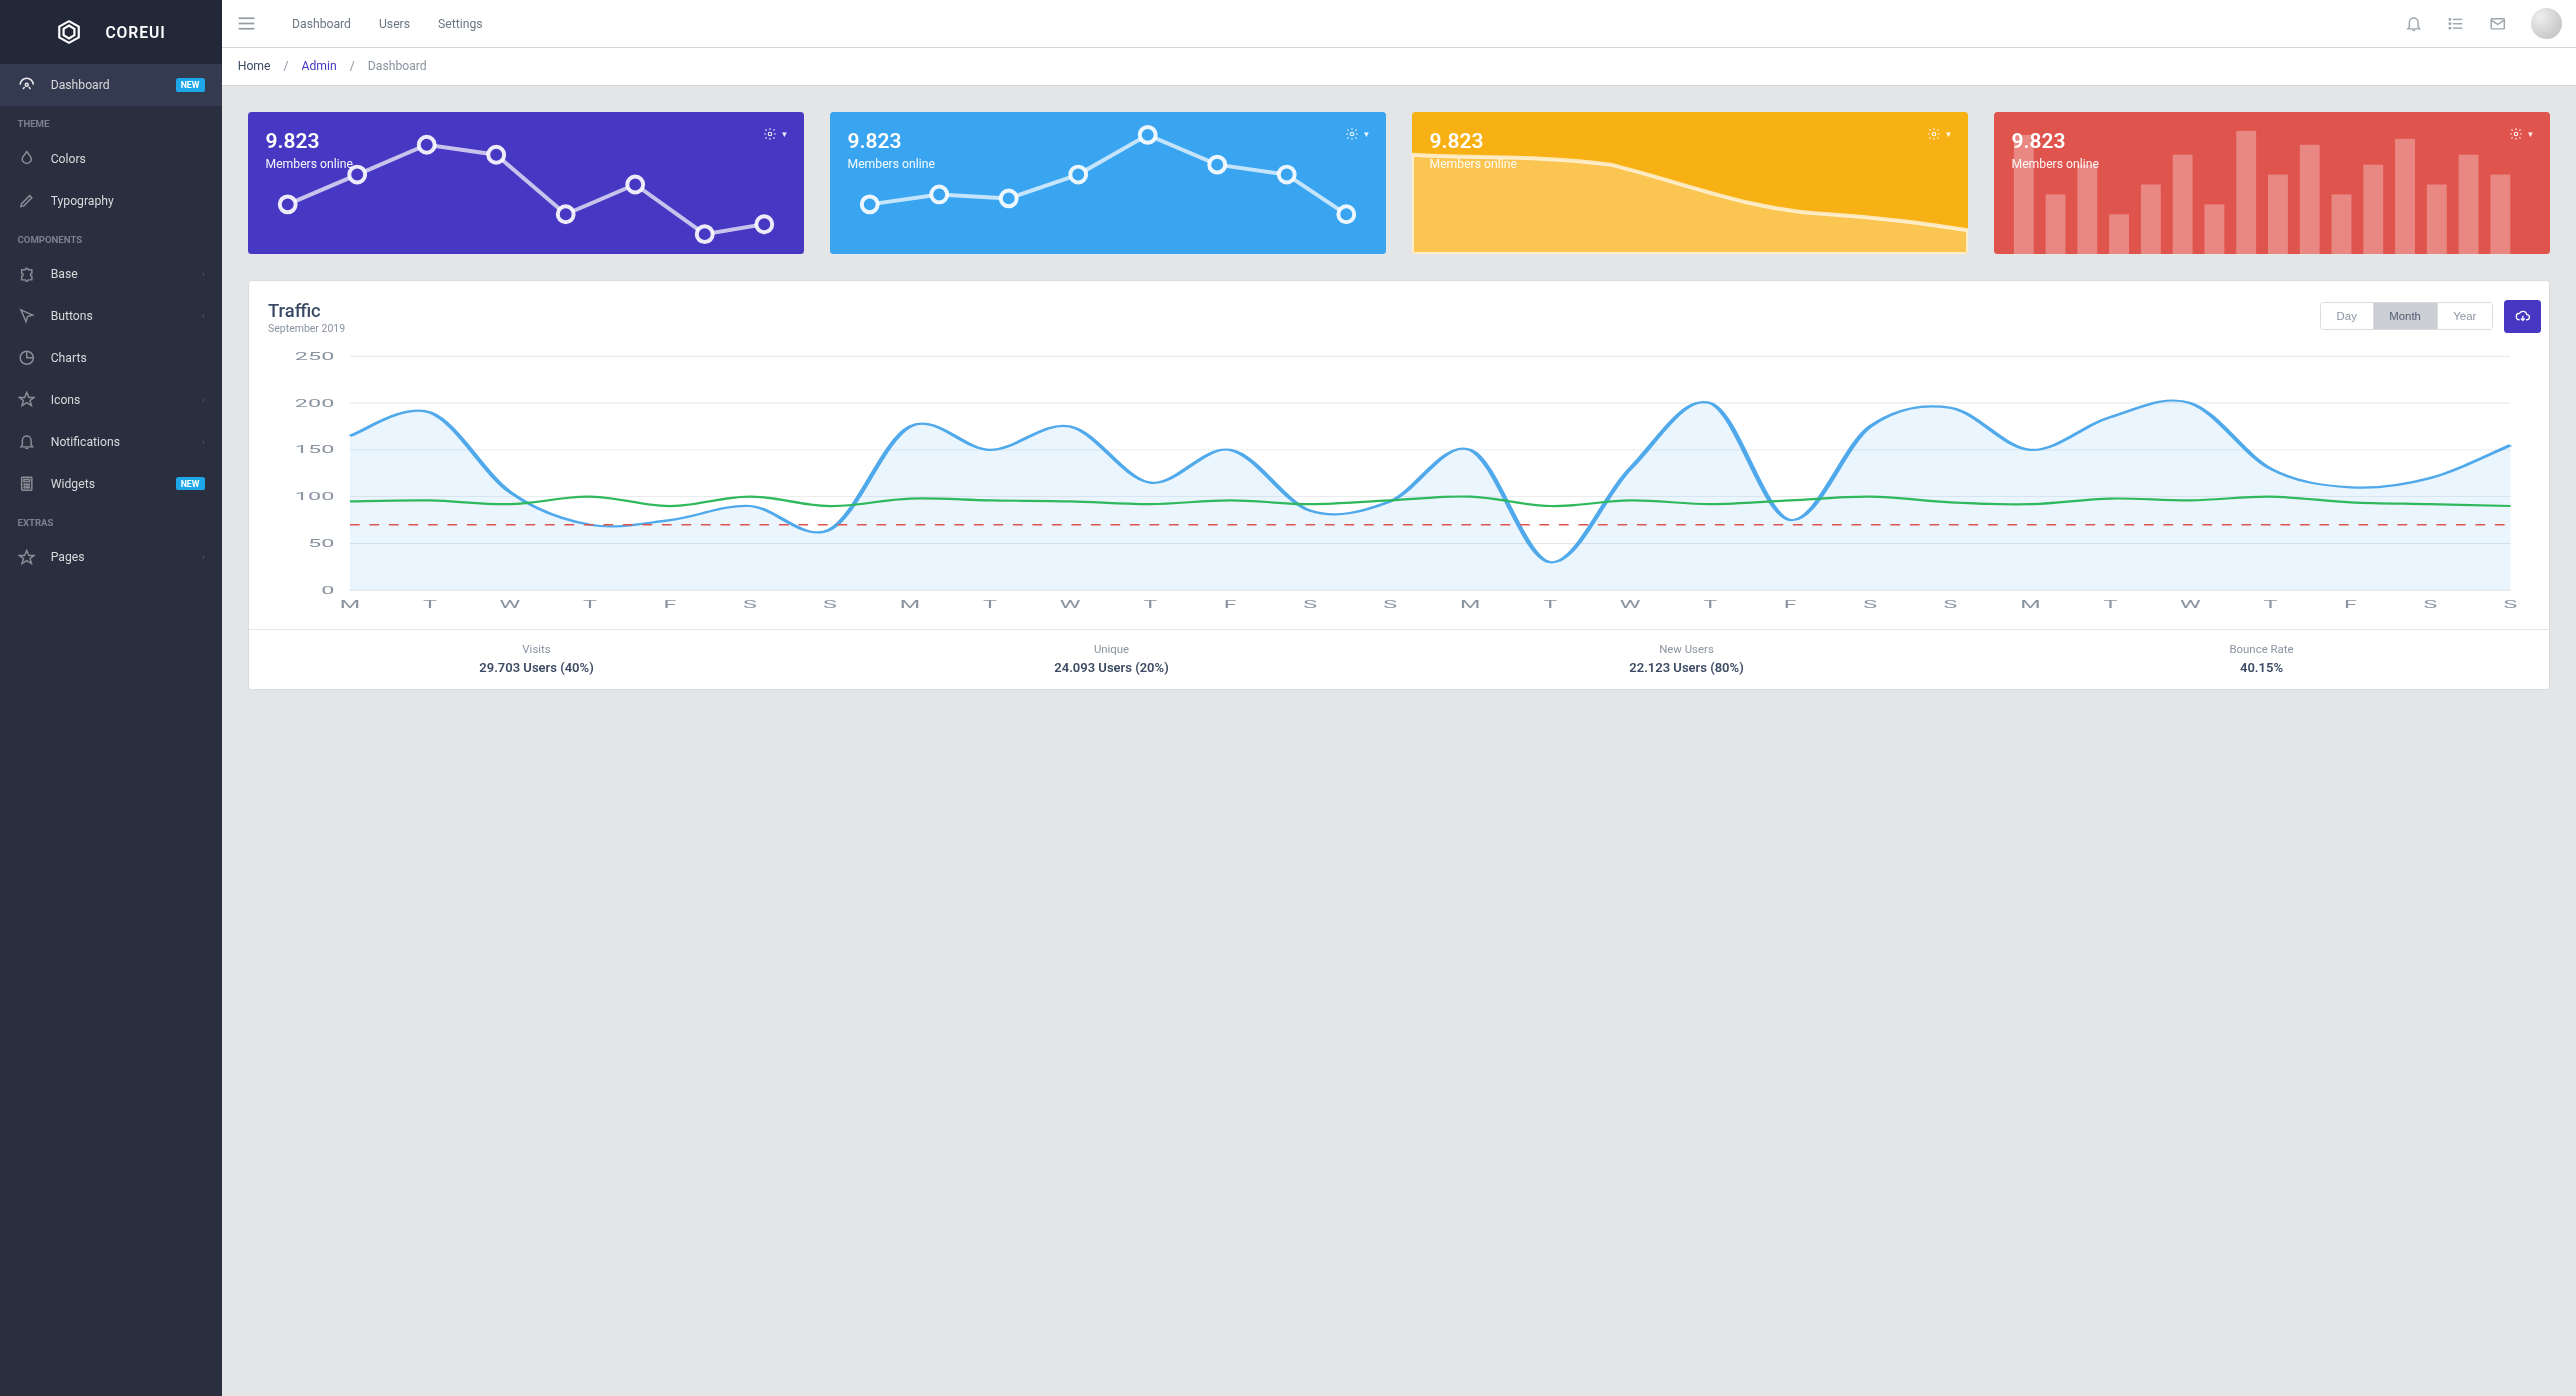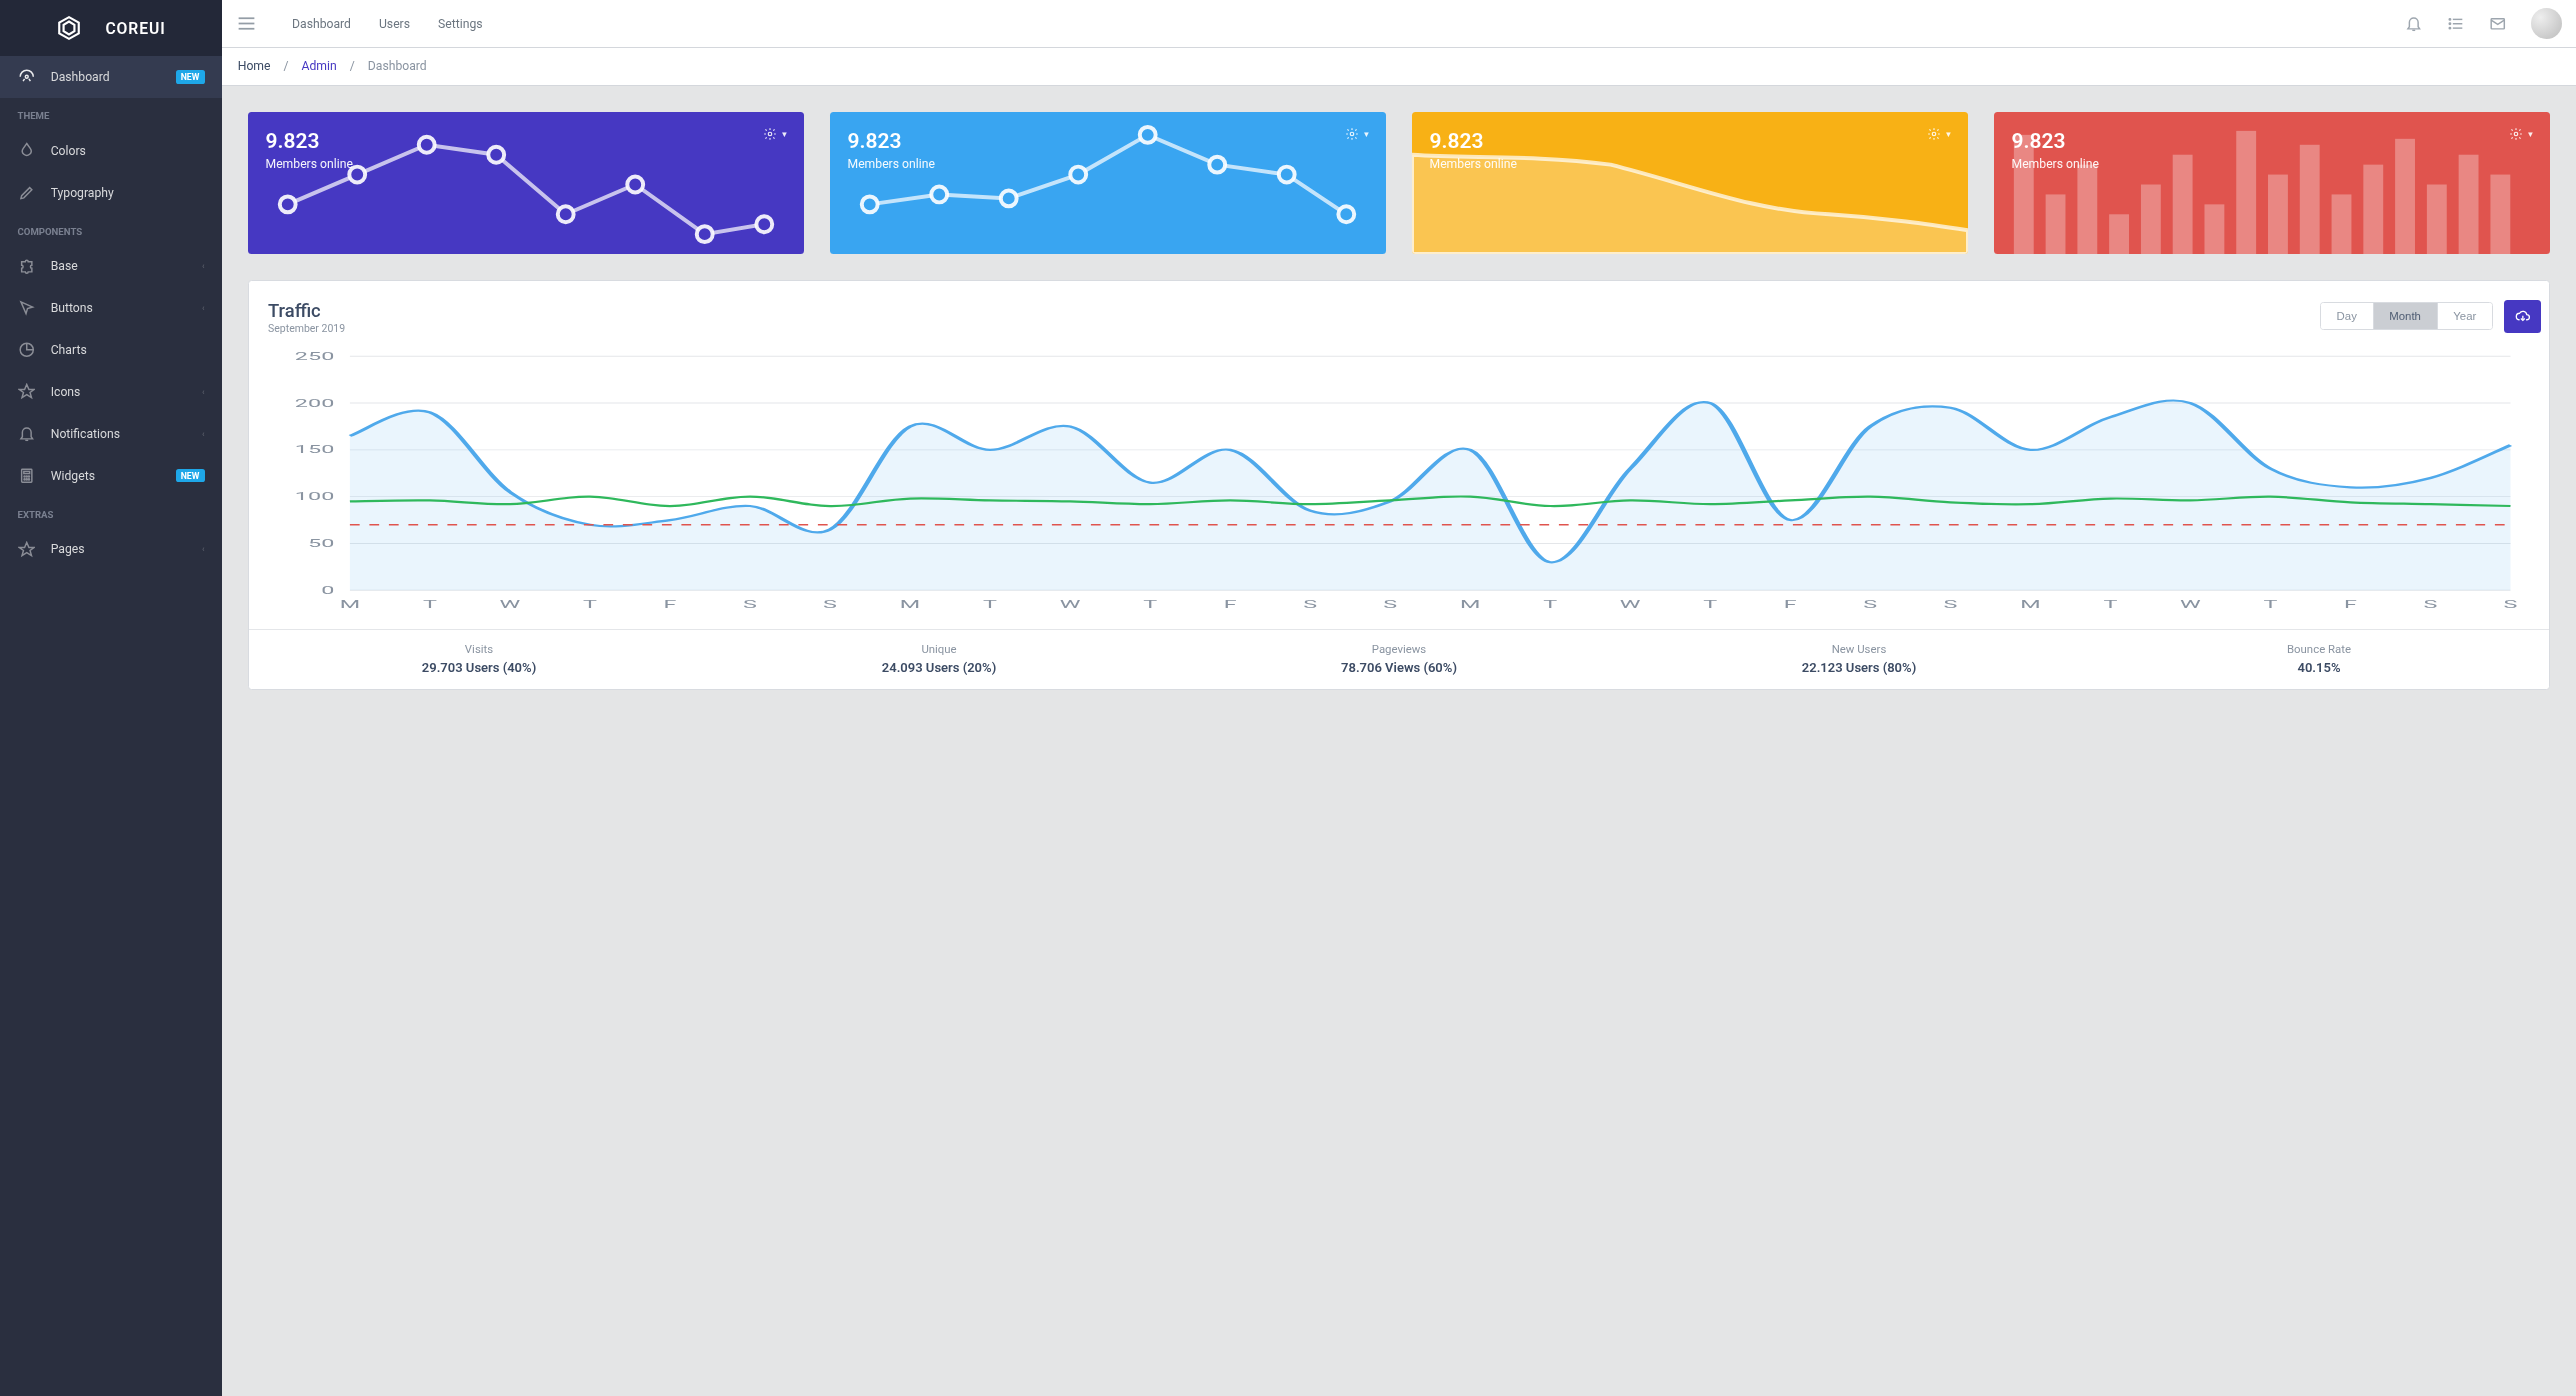--- a/index.html
+++ b/index.html
@@ -1,21 +1,21 @@
 <!DOCTYPE html>
 <html><head>
 <meta charset="utf-8">
 <style>
   * { box-sizing: border-box; margin: 0; padding: 0; }
   html, body { height: 100%; font-family: -apple-system, BlinkMacSystemFont, "Segoe UI", Roboto, "Helvetica Neue", Arial, sans-serif; font-size: 12.2px; color: #4e5d6c; }
   body { display: flex; background: #e4e5e6; }
 
   
   .sidebar { width: 222px; background: #2a2f3f; color: #fff; display: flex; flex-direction: column; flex-shrink: 0; height: 100vh; overflow-y: auto; }
-  .brand { height: 56px; background: #232838; display: flex; align-items: center; justify-content: center; gap: 23px; }
+  .brand { height: 64px; background: #232838; display: flex; align-items: center; justify-content: center; gap: 23px; }
   .brand-icon { width: 26px; height: 26px; }
   .brand-text { font-size: 15.7px; font-weight: 600; letter-spacing: 0.9px; color: #fff; }
   .nav-title { font-size: 9.6px; font-weight: 700; color: #7a8090; text-transform: uppercase; padding: 12.2px 17.5px 8.7px; }
   .nav-item { display: flex; align-items: center; padding: 12.2px 17.5px; color: #d8d9db; cursor: pointer; text-decoration: none; position: relative; }
   .nav-item.active { background: #343b50; }
   .nav-icon { width: 17.5px; height: 17.5px; margin-right: 15.7px; opacity: 0.45; flex-shrink: 0; }
   .nav-item.active .nav-icon { opacity: 0.9; }
   .badge-new { background: #1ea7e8; color: #fff; font-size: 8.7px; font-weight: 700; padding: 1.7px 5.2px; border-radius: 2.6px; margin-left: auto; }
   .chevron { margin-left: auto; opacity: 0.3; font-size: 8.7px; }
 
@@ -392,24 +392,20 @@
       <div class="stats-row">
         <div class="stat-block">
           <div class="sb-title">Visits</div>
           <div class="sb-val">29.703 Users (40%)</div>
         </div>
         <div class="stat-block">
           <div class="sb-title">Unique</div>
           <div class="sb-val">24.093 Users (20%)</div>
         </div>
         <div class="stat-block">
-          <div class="sb-title">Pageviews</div>
-          <div class="sb-val">78.706 Views (60%)</div>
-        </div>
-        <div class="stat-block">
           <div class="sb-title">New Users</div>
           <div class="sb-val">22.123 Users (80%)</div>
         </div>
         <div class="stat-block">
           <div class="sb-title">Bounce Rate</div>
           <div class="sb-val">40.15%</div>
         </div>
       </div>
     </div>
 

